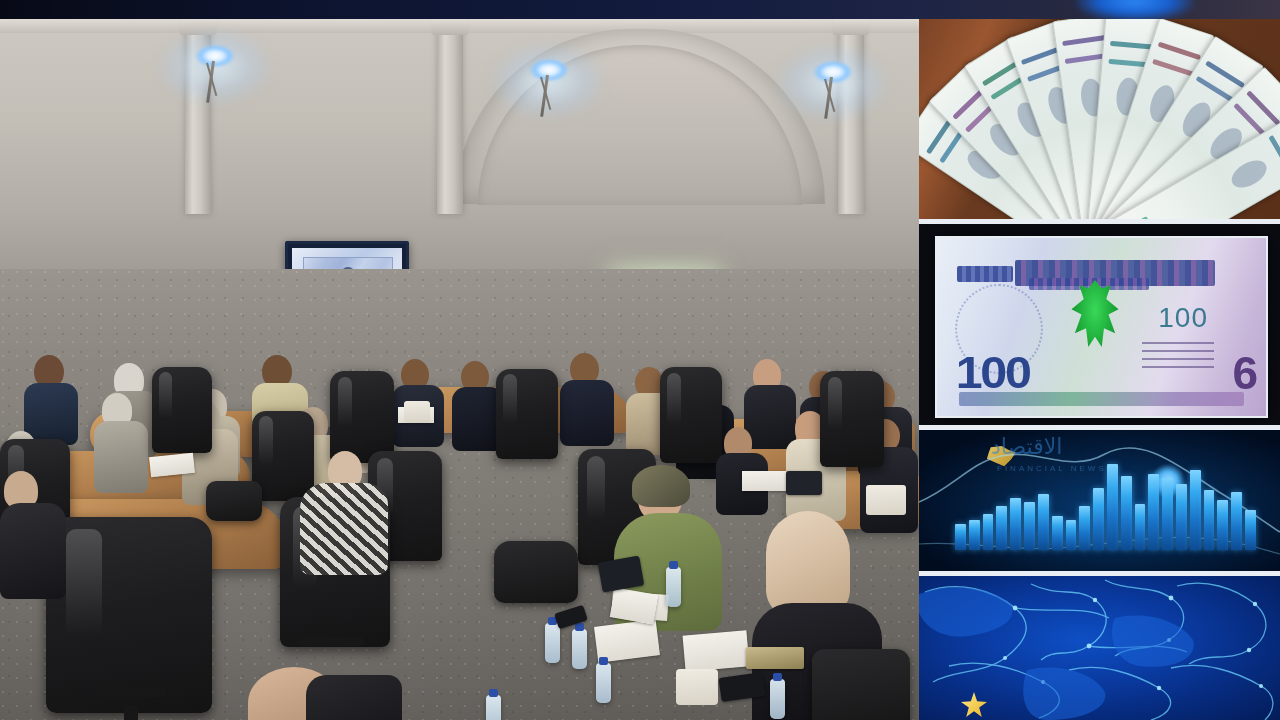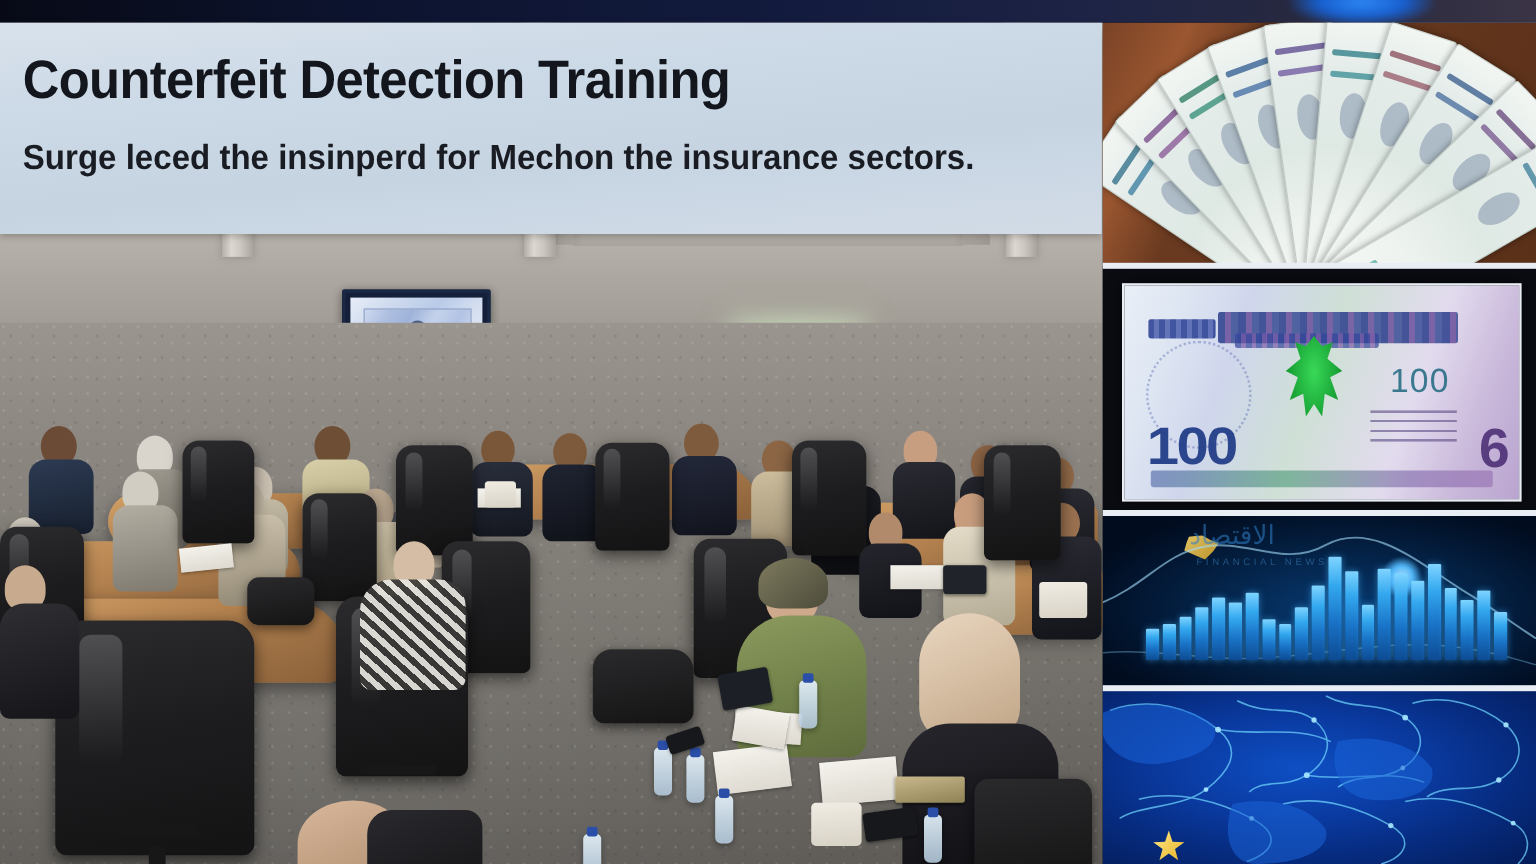--- a/index.html
+++ b/index.html
@@ -485,24 +485,20 @@
         <div class="cap"></div>
       </div>
 
     <div class="phone" style="left:556px;top:590px;width:30px;height:16px;transform:rotate(-18deg);"></div>
     <div class="phone" style="left:720px;top:656px;width:44px;height:24px;transform:rotate(-8deg);"></div>
     <div class="phone" style="left:600px;top:540px;width:42px;height:30px;border-radius:3px;background:#1c2026;transform:rotate(-10deg);"></div>
     <div class="phone" style="left:786px;top:452px;width:36px;height:24px;background:#202329;"></div>
     <div class="phone" style="left:746px;top:628px;width:58px;height:22px;background:linear-gradient(170deg,#c9b98d,#8e8154);border-radius:2px;"></div>
   </div>
 
-  <div class="banner">
-    <div class="title">Counterfeit Detection Training</div>
-    <div class="subtitle">Surge leced the insinperd for Mechon the insurance sectors.</div>
-  </div>
 
   <div class="rail">
 
     <div class="panel pnl-money">
       <div class="moneybg"></div>
       <div class="bill" style="transform:rotate(-56deg);">
         <div class="stripe" style="top:24px;background:#2f6f88;"></div>
         <div class="stripe" style="top:40px;background:#3c7fa0;"></div>
         <div class="oval"></div>
       </div>

